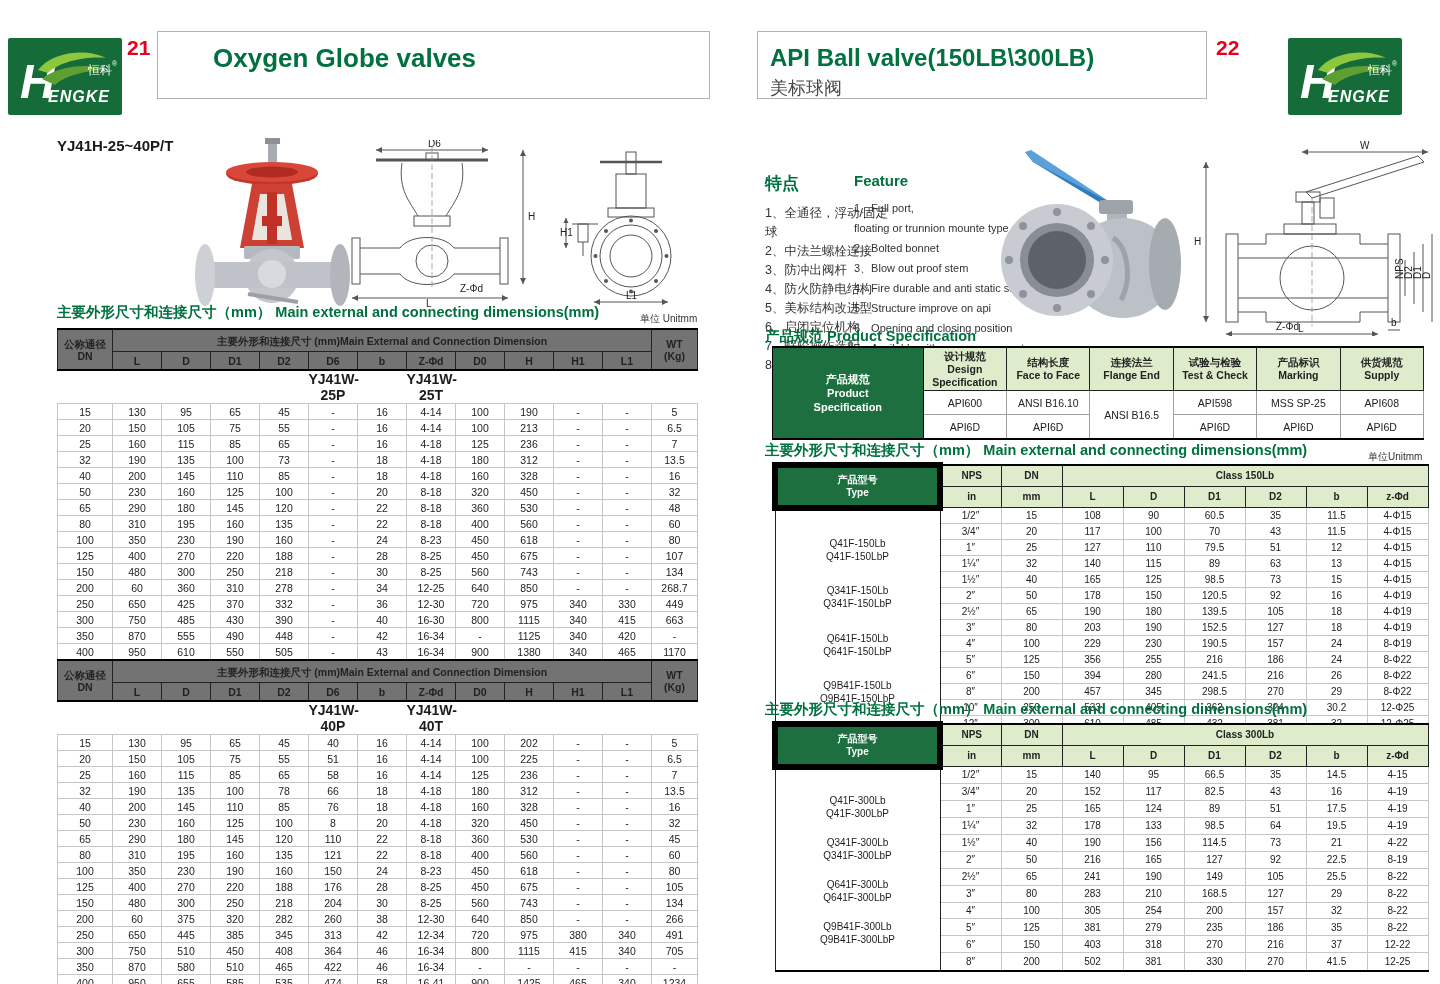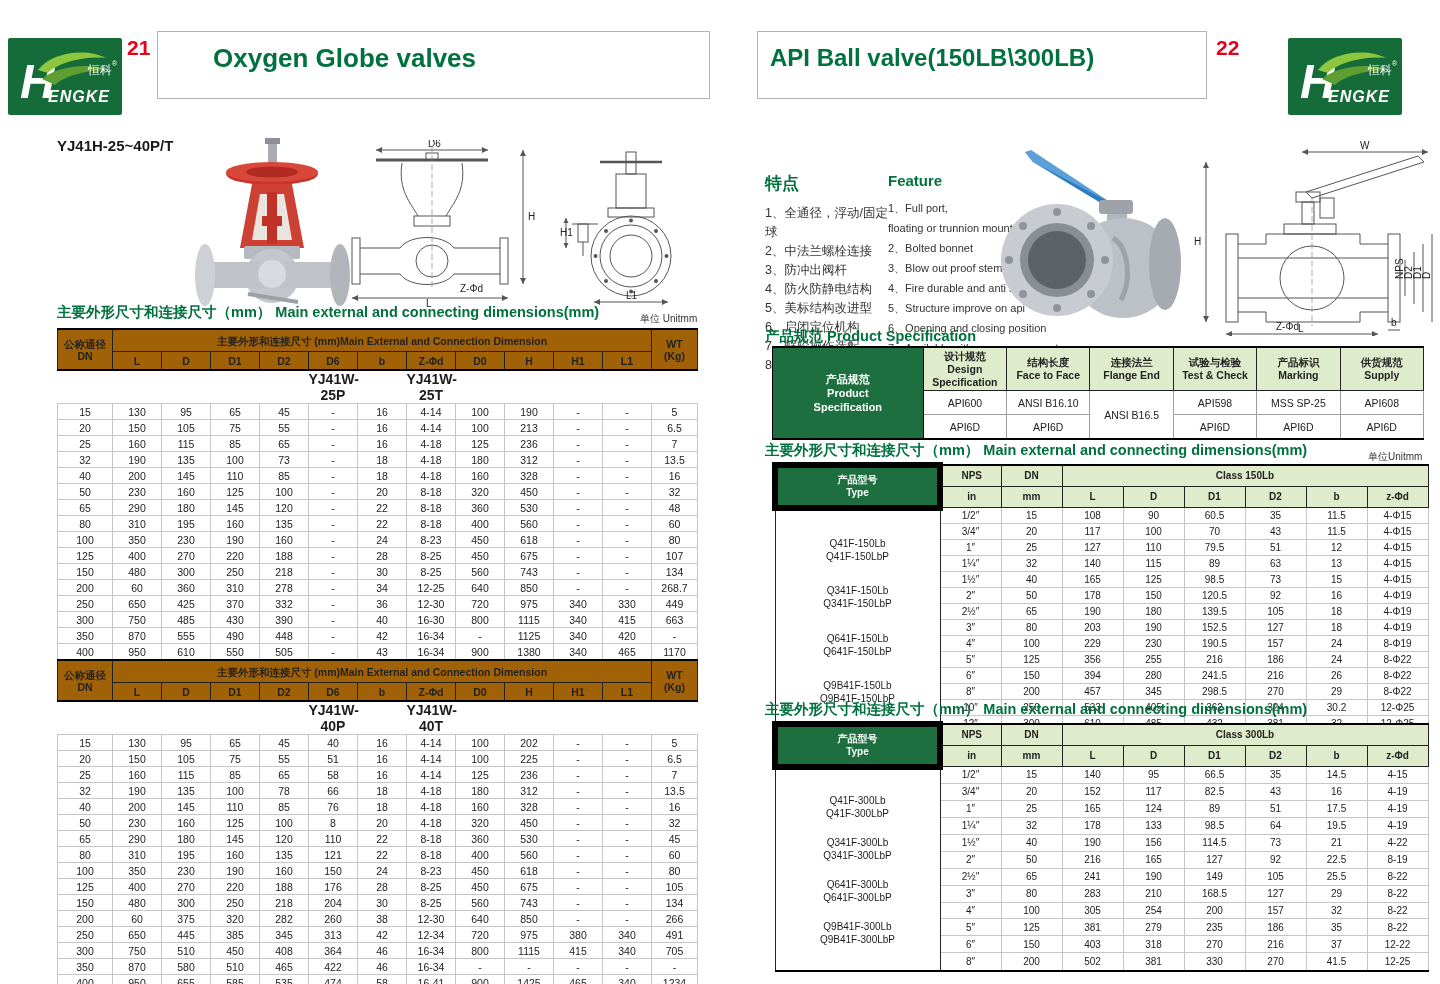--- a/index.html
+++ b/index.html
@@ -13,21 +13,21 @@
   .title-en{font-size:26px;font-weight:bold;color:#00713f;letter-spacing:0;line-height:30px;}
   .title-cn{font-size:18px;color:#4a4a4a;margin-top:3px;}
 
   
   .sec-title{font-size:14.5px;font-weight:bold;color:#00713f;}
   .sec-title .cn{margin-right:4px;}
   .unit{font-size:10px;color:#333;}
 
   
   table.lt{border-collapse:collapse;table-layout:fixed;width:640px;border-top:2px solid #000;border-bottom:2px solid #000;}
-  table.lt th{background:#a16207;border:1px solid #222;font-size:10.5px;font-weight:bold;padding:0;white-space:pre-line;line-height:12px;}
+  table.lt th{background:#737373;border:1px solid #222;font-size:10.5px;font-weight:bold;padding:0;white-space:pre-line;line-height:12px;}
   table.lt thead tr.r1 th, table.lt tbody.hband tr.r1 th{height:21px;}
   table.lt thead tr.r2 th, table.lt tbody.hband tr.r2 th{height:17px;}
   table.lt tbody.hband{border-top:2px solid #000;}
   table.lt thead{border-bottom:2px solid #000;}
   table.lt tbody.hband tr.r2{border-bottom:2px solid #000;}
   table.lt td{border:1px solid #c6c6c6;font-size:10.5px;text-align:center;height:15px;padding:0;color:#1c1c1c;}
   table.lt tbody.modelrow td{border-left:none;border-right:none;border-top:none;font-weight:bold;font-size:14px;height:15px;}
   .lt col.c-dn{width:55px;} .lt col.c-dim{width:49px;} .lt col.c-wt{width:46px;}
 
   
@@ -74,20 +74,21 @@
   </svg>
 </div>
 <div class="abs pagenum" style="left:127px;top:36px;">21</div>
 
 <div class="abs title-box" style="left:157px;top:31px;width:553px;padding-left:55px;">
   <div class="title-en">Oxygen Globe valves</div>
 </div>
 
 <div class="abs title-box" style="left:757px;top:31px;width:450px;padding-left:12px;">
   <div class="title-en" style="font-size:24px;">API Ball valve(150LB\300LB)</div>
+  <div class="title-cn">美标球阀</div>
 </div>
 <div class="abs pagenum" style="left:1216px;top:36px;">22</div>
 <div class="abs logo-box" style="left:1288px;top:38px;">
   <svg width="114" height="77" viewBox="0 0 114 77">
     <text x="12" y="60" font-size="48" font-weight="bold" font-style="italic" fill="#ffffff">H</text>
     <path d="M30,32 C44,13 80,10 98,20 C80,18 52,23 40,35 Z" fill="#8dc63f"></path>
     <path d="M34,41 C50,27 84,25 100,32 C82,32 57,37 47,47 Z" fill="#5e9e32"></path>
     <text x="40" y="64" font-size="16" font-weight="bold" font-style="italic" fill="#ffffff" letter-spacing="1">ENGKE</text>
     <text x="80" y="36" font-size="12" fill="#ffffff">恒科</text>
     <text x="104" y="28" font-size="7" fill="#ffffff">®</text>
@@ -765,21 +766,21 @@
       <div class="li">1、全通径，浮动/固定球</div>
       <div class="li">2、中法兰螺栓连接</div>
       <div class="li">3、防冲出阀杆</div>
       <div class="li">4、防火防静电结构</div>
       <div class="li">5、美标结构改进型</div>
       <div class="li">6、启闭定位机构</div>
       <div class="li">7、蜗轮操作选配</div>
       <div class="li">8、标准法兰连接</div>
     </div>
 </div>
-<div class="abs feat-en" style="left:888px;top:172px;width:185px;">
+<div class="abs feat-en" style="left:854px;top:172px;width:185px;">
   <div class="feat-head" style="font-size:15px;">Feature</div>
   <div>
       <div class="li">1、Full port,
 floating or trunnion mounte type</div>
       <div class="li">2、Bolted bonnet</div>
       <div class="li">3、Blow out proof stem</div>
       <div class="li">4、Fire durable and anti static safety</div>
       <div class="li">5、Structure improve on api</div>
       <div class="li">6、Opening and closing position</div>
       <div class="li">7、Available with wormgear operator</div>

